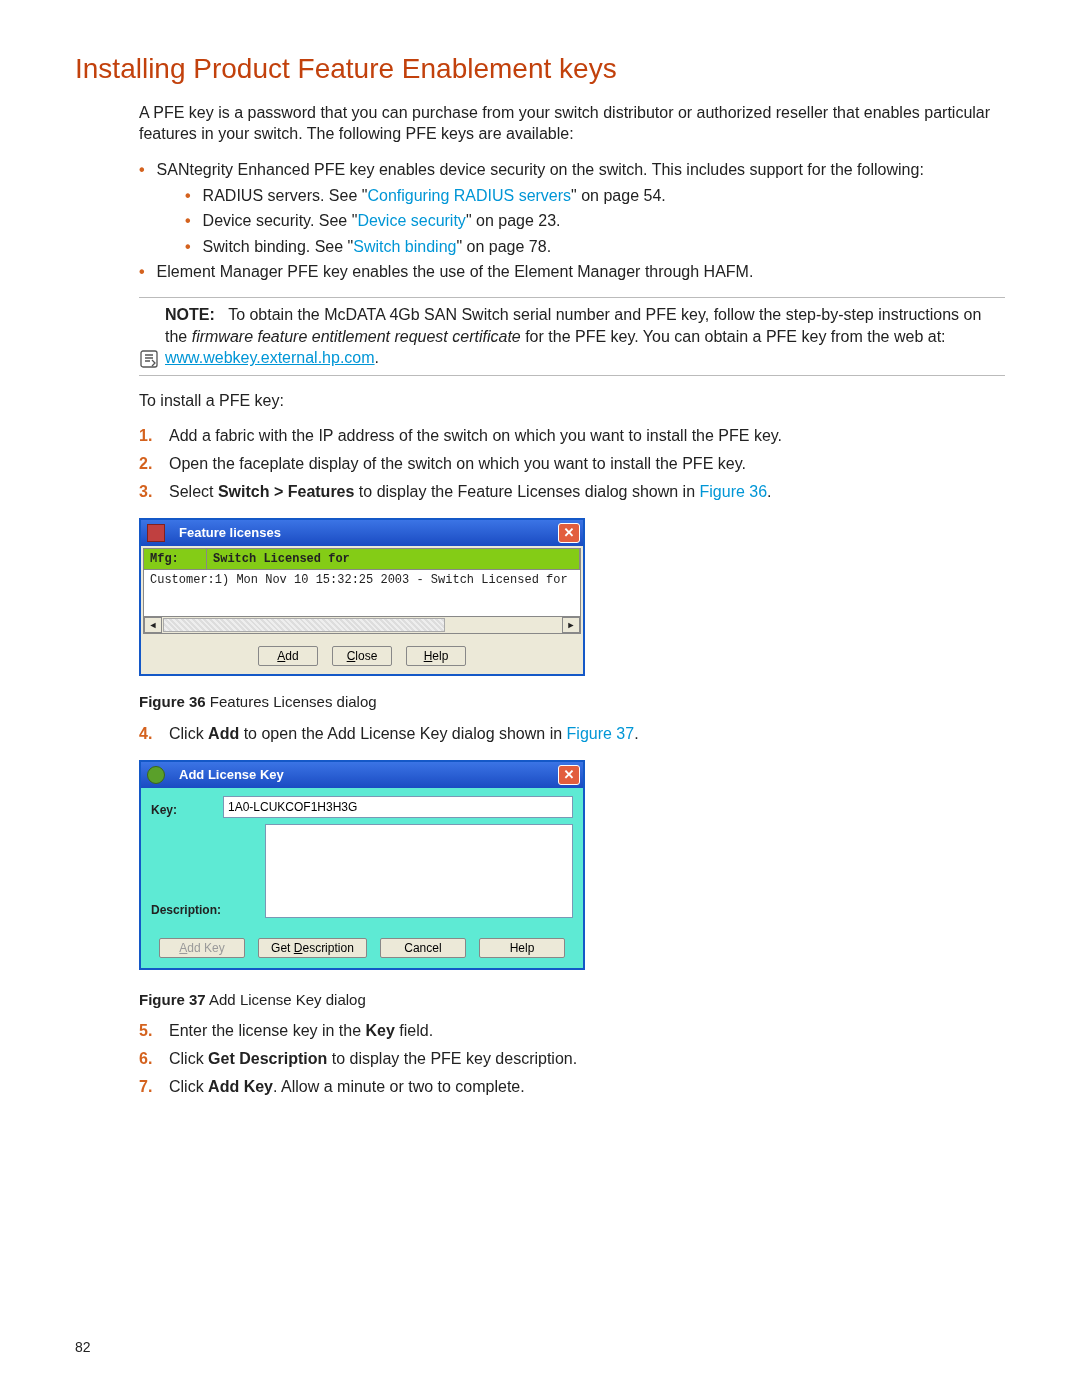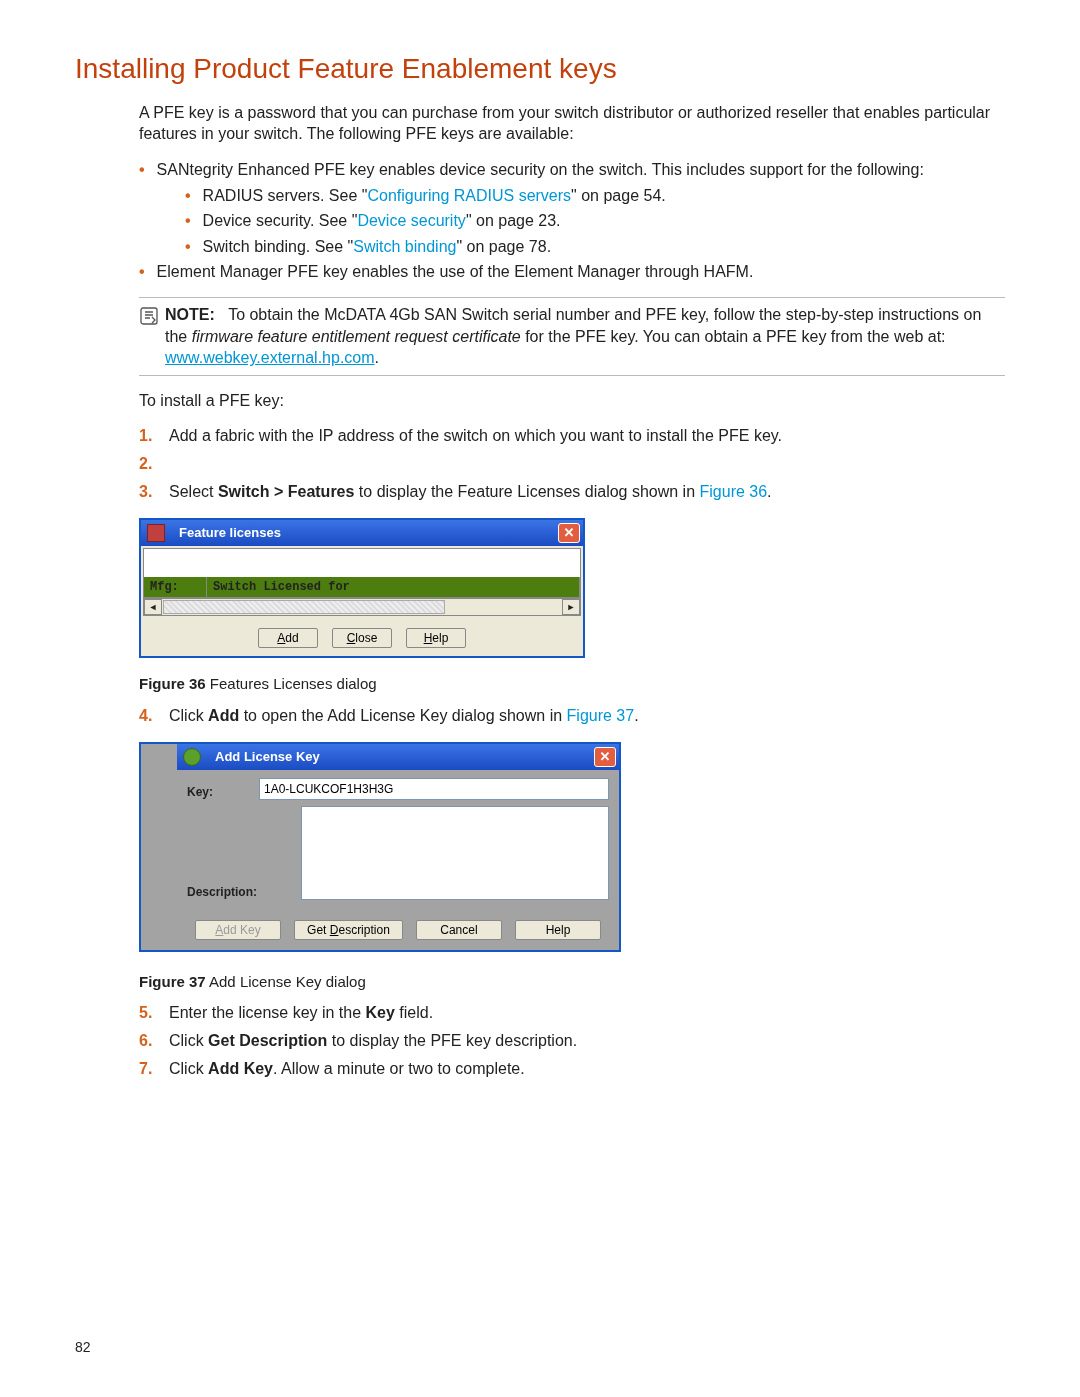--- a/index.html
+++ b/index.html
@@ -23,51 +23,51 @@
   .intro { margin: 0 0 14px 64px; }
   .bullet-l1 { margin: 0 0 4px 64px; display:flex; }
   .bullet-l2 { margin: 0 0 4px 110px; display:flex; }
   .bullet-marker { color:#d4621e; font-weight:bold; margin-right:12px; flex:0 0 auto; }
   .ol-item { margin: 0 0 6px 64px; display:flex; }
   .ol-marker { color:#d4621e; font-weight:bold; margin-right:10px; flex:0 0 20px; }
   a.xref { color:#0096D6; text-decoration:none; }
   a.url { color:#0096D6; text-decoration:underline; }
   .note-block { margin: 14px 0 14px 64px; }
   .note-rule { border:0; border-top:1px solid #bbb; margin:6px 0; }
-  .note-row { display:flex; align-items:flex-start; }
+  .note-row { display:flex; align-items:flex-end; }
   .note-icon { width:20px; height:20px; margin-right:6px; margin-top:2px; flex:0 0 auto; }
   .note-icon svg { width:100%; height:100%; }
   .note-text { flex:1; }
   .bold { font-weight:bold; }
   .italic { font-style:italic; }
   .caption { margin: 16px 0 10px 64px; font-size:15px; }
   .page-num { position:absolute; left:75px; bottom:40px; font-size:14px; }
 
   
   .dialog1 { width:442px; margin: 16px 0 6px 64px; border:2px solid #1458c7; background:#ece9d8; font-family: Tahoma, sans-serif; font-size:12px; }
   .titlebar { background: linear-gradient(to bottom,#3b74e5,#1a4bc2); color:#fff; display:flex; align-items:center; justify-content:space-between; padding:3px 3px 3px 6px; font-weight:bold; font-size:13px; }
   .tb-left { display:flex; align-items:center; gap:14px; }
   .tb-icon { width:16px; height:16px; background:#c04040; border:1px solid #802020; display:inline-block; }
   .tb-icon2 { width:16px; height:16px; background:#5aa02a; border:1px solid #3b6618; display:inline-block; border-radius:50%; }
   .closebox { width:20px; height:18px; background:#e25e3e; border:1px solid #fff; border-radius:3px; display:flex; align-items:center; justify-content:center; color:#fff; font-weight:bold; font-size:13px; cursor:pointer; }
   .grid { background:#fff; border:1px solid #888; margin:2px; }
-  .grid-head { display:flex; background:#4d7c0f; border-bottom:1px solid #888; font-family:'Courier New',monospace; font-size:12px; font-weight:bold;margin-top:28px; }
+  .grid-head { display:flex; background:#84cc16; border-bottom:1px solid #888; font-family:'Courier New',monospace; font-size:12px; font-weight:bold; }
   .grid-head div { padding:2px 6px; border-right:1px solid #888; }
   .grid-body { font-family:'Courier New',monospace; font-size:12px; padding:2px 6px; height:42px; white-space:nowrap; overflow:hidden; }
   .scroll { display:flex; align-items:center; background:#ece9d8; border-top:1px solid #888; height:16px; }
   .scroll-btn { width:16px; height:14px; background:#ece9d8; border:1px solid #888; display:flex; align-items:center; justify-content:center; font-size:9px; cursor:pointer; }
   .scroll-thumb { height:12px; flex:0 0 280px; background:repeating-linear-gradient(45deg,#ddd,#ddd 2px,#eee 2px,#eee 4px); border:1px solid #aaa; margin:0 1px; }
   .scroll-track { flex:1; }
   .btnrow { display:flex; justify-content:center; gap:14px; padding:10px 0 8px 0; }
   .winbtn { min-width:60px; padding:2px 12px; background:#ece9d8; border:1px solid #888; border-radius:2px; font-size:12px; cursor:pointer; }
   .winbtn .ul { text-decoration:underline; }
   .winbtn.disabled { color:#9a9a9a; cursor:default; }
 
   
-  .dialog2 { width:442px; margin: 16px 0 20px 64px; border:2px solid #1458c7; background:#a3a3a3; font-family: Tahoma, sans-serif; font-size:12px;padding-left:36px; }
+  .dialog2 { width:442px; margin: 16px 0 20px 64px; border:2px solid #1458c7; background:#5eead4; font-family: Tahoma, sans-serif; font-size:12px; }
   .d2body { padding:8px 10px; }
   .d2row { display:flex; align-items:flex-end; margin-bottom:6px; }
   .d2label { width:72px; font-weight:bold; font-size:12px; padding-top:2px; }
   .d2input { flex:1; border:1px solid #7a98b5; background:#fff; padding:2px 4px; font-size:12px; height:16px; }
   .d2textarea { flex:1; border:1px solid #7a98b5; background:#fff; height:92px; }
   .d2btns { display:flex; justify-content:space-between; padding:6px 18px 10px 18px; gap:10px; }
   .d2btns .winbtn { min-width:86px; }
 </style>
 </head>
 <body>
@@ -124,39 +124,41 @@
 </div>
 
 <p class="intro" style="margin-left:64px;">To install a PFE key:</p>
 
 <div class="ol-item">
     <span class="ol-marker">1.</span>
     <span>Add a fabric with the IP address of the switch on which you want to install the PFE key.</span>
   </div>
 <div class="ol-item">
     <span class="ol-marker">2.</span>
+    <span>Open the faceplate display of the switch on which you want to install the PFE key.</span>
   </div>
 <div class="ol-item">
     <span class="ol-marker">3.</span>
     <span><span>Select </span><span class="bold">Switch &gt; Features</span><span> to display the Feature Licenses dialog shown in </span><a class="xref">Figure 36</a><span>.</span></span>
   </div>
 
 <div class="dialog1">
   <div class="titlebar">
     <span class="tb-left">
       <span class="tb-icon"></span>
       <span>Feature licenses</span>
     </span>
     <span class="closebox">✕</span>
   </div>
   <div class="grid">
     <div class="grid-head">
       <div style="width:50px;">Mfg:</div>
       <div style="flex:1;">Switch Licensed for</div>
     </div>
+    <div class="grid-body">Customer:1) Mon Nov 10 15:32:25 2003 - Switch Licensed for</div>
     <div class="scroll">
       <span class="scroll-btn">◄</span>
       <span class="scroll-thumb"></span>
       <span class="scroll-track"></span>
       <span class="scroll-btn">►</span>
     </div>
   </div>
   <div class="btnrow">
     <button class="winbtn"><span class="ul">A</span>dd</button>
     <button class="winbtn"><span class="ul">C</span>lose</button>

